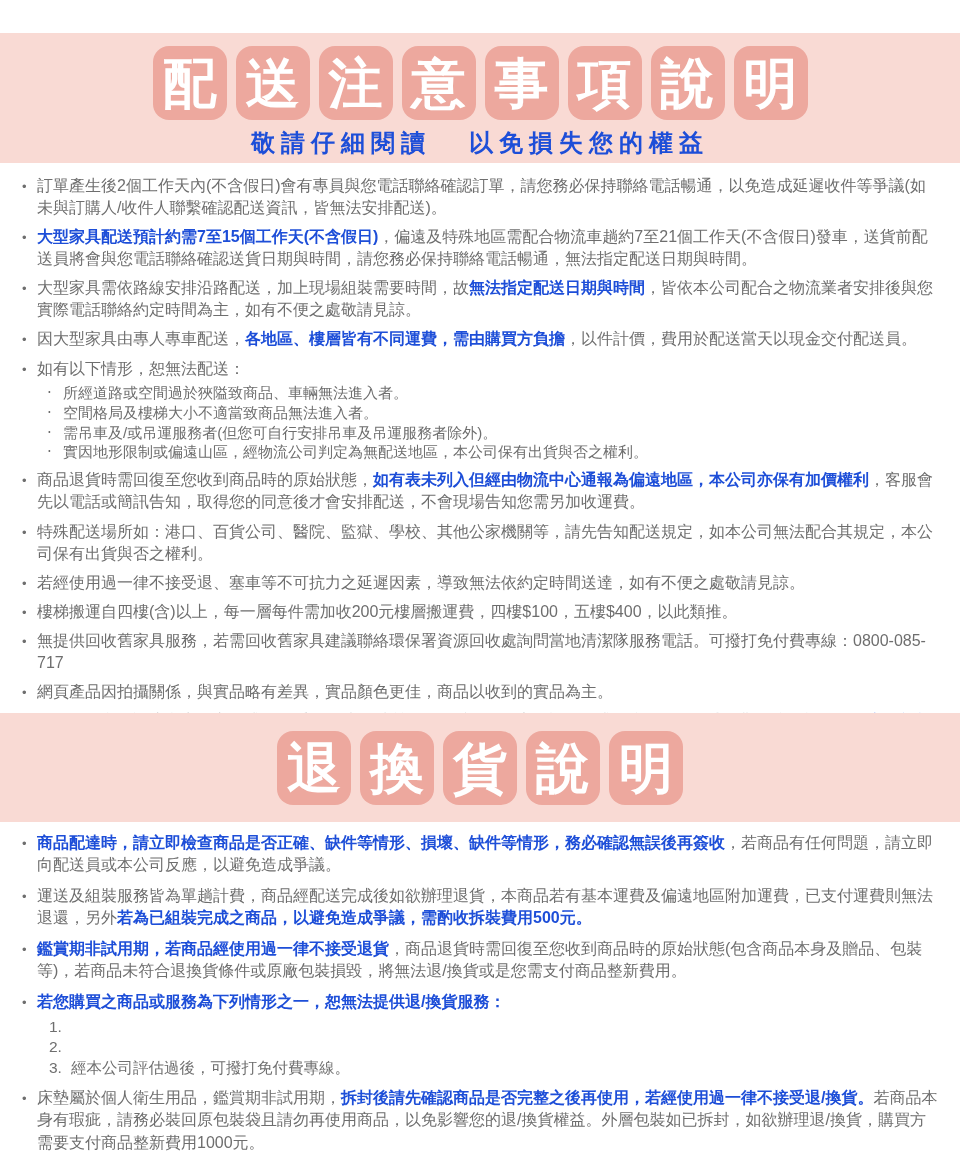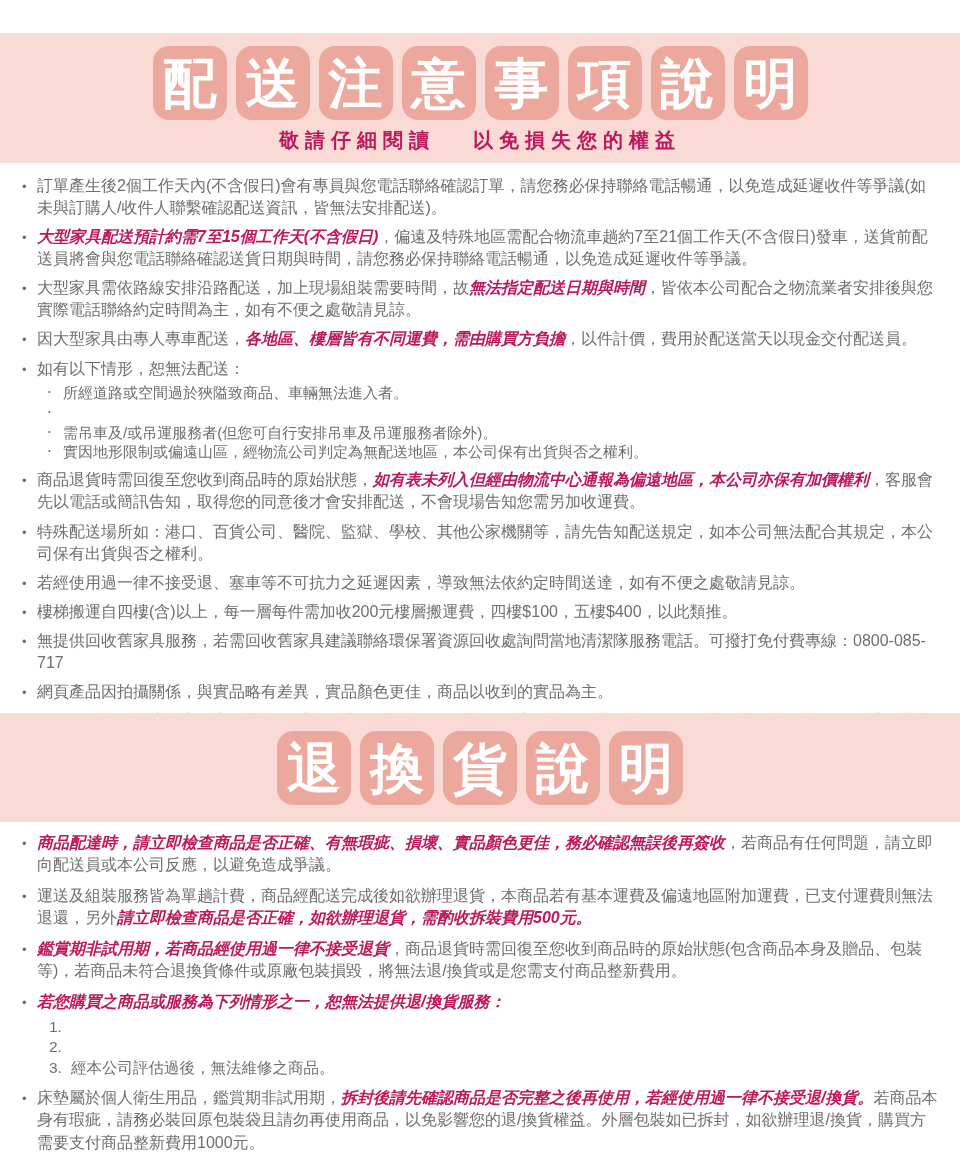--- a/index.html
+++ b/index.html
@@ -12,32 +12,32 @@
   .band{background:#f9dad4;width:960px;box-sizing:border-box;}
   .band1{height:130px;padding-top:13px;}
   .band2{height:109px;display:flex;align-items:center;justify-content:center;}
   .title-row{display:flex;justify-content:center;gap:9px;}
   .char-box{
     width:74px;height:74px;background:#eda89e;border-radius:16px;
     color:#ffffff;font-size:54px;font-weight:700;line-height:1;
     display:flex;align-items:center;justify-content:center;flex:none;
   }
   .subtitle{
-    text-align:center;color:#be185d;font-size:20px;font-weight:700;
+    text-align:center;color:#1d4ed8;font-size:24px;font-weight:700;
     letter-spacing:6px;margin-top:7px;white-space:nowrap;
   }
   .subtitle .gap{display:inline-block;width:38px;}
   .content{box-sizing:border-box;padding:10px 20px 0 22px;}
   .content1{height:550px;overflow:hidden;padding-top:12px;}
   .content2{padding-top:10px;}
   .item{display:flex;margin-bottom:9px;color:#6e6e6e;font-size:16px;line-height:1.38;}
   .content1 .item{margin-bottom:7px;}
   .marker{flex:none;width:15px;color:#6e6e6e;font-size:13px;padding-top:3px;}
   .itxt{flex:1;}
-  .red{color:#be185d;font-weight:700;font-style:italic;}
+  .red{color:#1d4ed8;font-weight:700;}
   .subs{margin-top:3px;}
   .sub{display:flex;margin-left:10px;color:#6e6e6e;font-size:15px;line-height:1.33;}
   .sub .sm{flex:none;width:16px;color:#6e6e6e;}
   .sub.numbered{margin-left:12px;font-size:15.5px;}
   .sub.numbered .sm{width:22px;}
 </style>
 </head>
 <body>
 
 <div class="top-spacer"></div>
@@ -61,21 +61,21 @@
   <div class="content content1">
       <div class="item">
         <span class="marker">•</span>
         <div class="itxt">
           <div><span>訂單產生後2個工作天內(不含假日)會有專員與您電話聯絡確認訂單，請您務必保持聯絡電話暢通，以免造成延遲收件等爭議(如未與訂購人/收件人聯繫確認配送資訊，皆無法安排配送)。</span></div>
         </div>
       </div>
       <div class="item">
         <span class="marker">•</span>
         <div class="itxt">
-          <div><span class="red">大型家具配送預計約需7至15個工作天(不含假日)</span><span>，偏遠及特殊地區需配合物流車趟約7至21個工作天(不含假日)發車，送貨前配送員將會與您電話聯絡確認送貨日期與時間，請您務必保持聯絡電話暢通，以免造成延遲收件等爭議。</span></div>
+          <div><span class="red">大型家具配送預計約需7至15個工作天(不含假日)</span><span>，偏遠及特殊地區需配合物流車趟約7至21個工作天(不含假日)發車，送貨前配送員將會與您電話聯絡確認送貨日期與時間，請您務必保持聯絡電話暢通，無法指定配送日期與時間。</span></div>
         </div>
       </div>
       <div class="item">
         <span class="marker">•</span>
         <div class="itxt">
           <div><span>大型家具需依路線安排沿路配送，加上現場組裝需要時間，故</span><span class="red">無法指定配送日期與時間</span><span>，皆依本公司配合之物流業者安排後與您實際電話聯絡約定時間為主，如有不便之處敬請見諒。</span></div>
         </div>
       </div>
       <div class="item">
         <span class="marker">•</span>
@@ -87,20 +87,21 @@
         <span class="marker">•</span>
         <div class="itxt">
           <div><span>如有以下情形，恕無法配送：</span></div>
           <div class="subs">
             <div class="sub">
               <span class="sm">‧</span>
               <span>所經道路或空間過於狹隘致商品、車輛無法進入者。</span>
             </div>
             <div class="sub">
               <span class="sm">‧</span>
+              <span>空間格局及樓梯大小不適當致商品無法進入者。</span>
             </div>
             <div class="sub">
               <span class="sm">‧</span>
               <span>需吊車及/或吊運服務者(但您可自行安排吊車及吊運服務者除外)。</span>
             </div>
             <div class="sub">
               <span class="sm">‧</span>
               <span>實因地形限制或偏遠山區，經物流公司判定為無配送地區，本公司保有出貨與否之權利。</span>
             </div>
           </div>
@@ -158,27 +159,27 @@
         <div class="char-box">換</div>
         <div class="char-box">貨</div>
         <div class="char-box">說</div>
         <div class="char-box">明</div>
       </div>
   </div>
   <div class="content content2">
       <div class="item">
         <span class="marker">•</span>
         <div class="itxt">
-          <div><span class="red">商品配達時，請立即檢查商品是否正確、有無瑕疵、損壞、實品顏色更佳，務必確認無誤後再簽收</span><span>，若商品有任何問題，請立即向配送員或本公司反應，以避免造成爭議。</span></div>
-        </div>
-      </div>
-      <div class="item">
-        <span class="marker">•</span>
-        <div class="itxt">
-          <div><span>運送及組裝服務皆為單趟計費，商品經配送完成後如欲辦理退貨，本商品若有基本運費及偏遠地區附加運費，已支付運費則無法退還，另外</span><span class="red">請立即檢查商品是否正確，如欲辦理退貨，需酌收拆裝費用500元。</span></div>
+          <div><span class="red">商品配達時，請立即檢查商品是否正確、缺件等情形、損壞、缺件等情形，務必確認無誤後再簽收</span><span>，若商品有任何問題，請立即向配送員或本公司反應，以避免造成爭議。</span></div>
+        </div>
+      </div>
+      <div class="item">
+        <span class="marker">•</span>
+        <div class="itxt">
+          <div><span>運送及組裝服務皆為單趟計費，商品經配送完成後如欲辦理退貨，本商品若有基本運費及偏遠地區附加運費，已支付運費則無法退還，另外</span><span class="red">若為已組裝完成之商品，以避免造成爭議，需酌收拆裝費用500元。</span></div>
         </div>
       </div>
       <div class="item">
         <span class="marker">•</span>
         <div class="itxt">
           <div><span class="red">鑑賞期非試用期，若商品經使用過一律不接受退貨</span><span>，商品退貨時需回復至您收到商品時的原始狀態(包含商品本身及贈品、包裝等)，若商品未符合退換貨條件或原廠包裝損毀，將無法退/換貨或是您需支付商品整新費用。</span></div>
         </div>
       </div>
       <div class="item">
         <span class="marker">•</span>
@@ -186,21 +187,21 @@
           <div><span class="red">若您購買之商品或服務為下列情形之一，恕無法提供退/換貨服務：</span></div>
           <div class="subs">
             <div class="sub numbered">
               <span class="sm">1.</span>
             </div>
             <div class="sub numbered">
               <span class="sm">2.</span>
             </div>
             <div class="sub numbered">
               <span class="sm">3.</span>
-              <span>經本公司評估過後，無法維修之商品。</span>
+              <span>經本公司評估過後，可撥打免付費專線。</span>
             </div>
           </div>
         </div>
       </div>
       <div class="item">
         <span class="marker">•</span>
         <div class="itxt">
           <div><span>床墊屬於個人衛生用品，鑑賞期非試用期，</span><span class="red">拆封後請先確認商品是否完整之後再使用，若經使用過一律不接受退/換貨。</span><span>若商品本身有瑕疵，請務必裝回原包裝袋且請勿再使用商品，以免影響您的退/換貨權益。外層包裝如已拆封，如欲辦理退/換貨，購買方需要支付商品整新費用1000元。</span></div>
         </div>
       </div>

